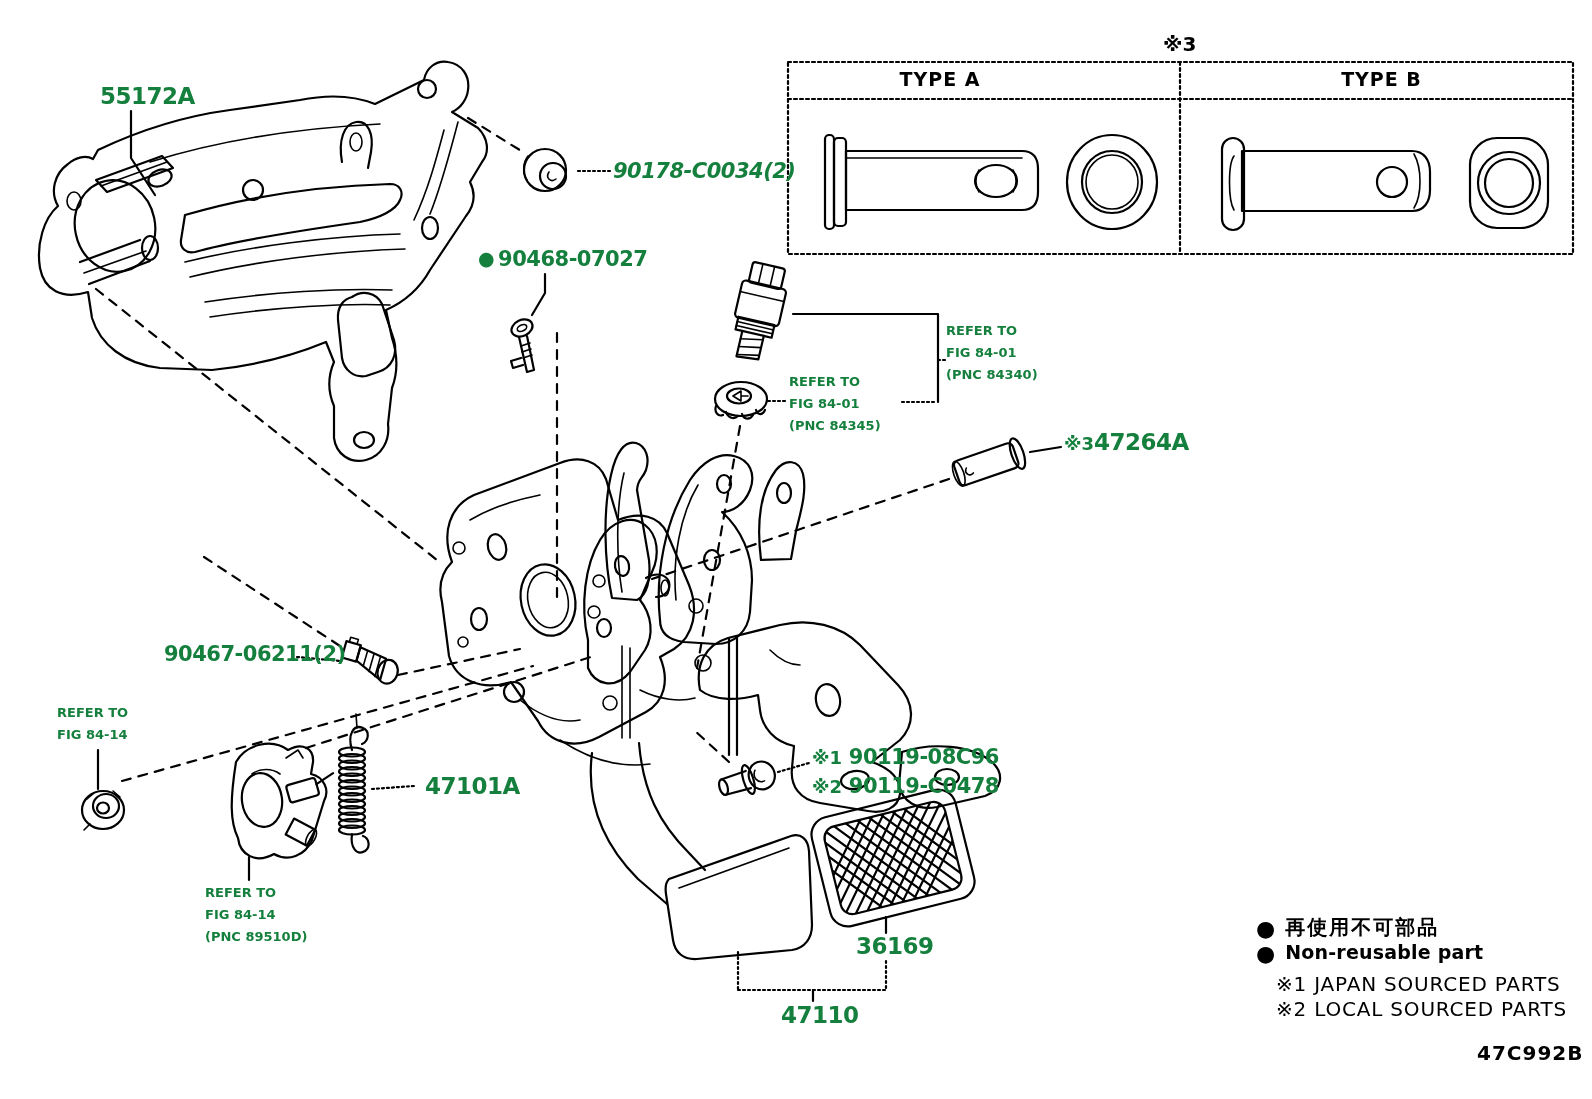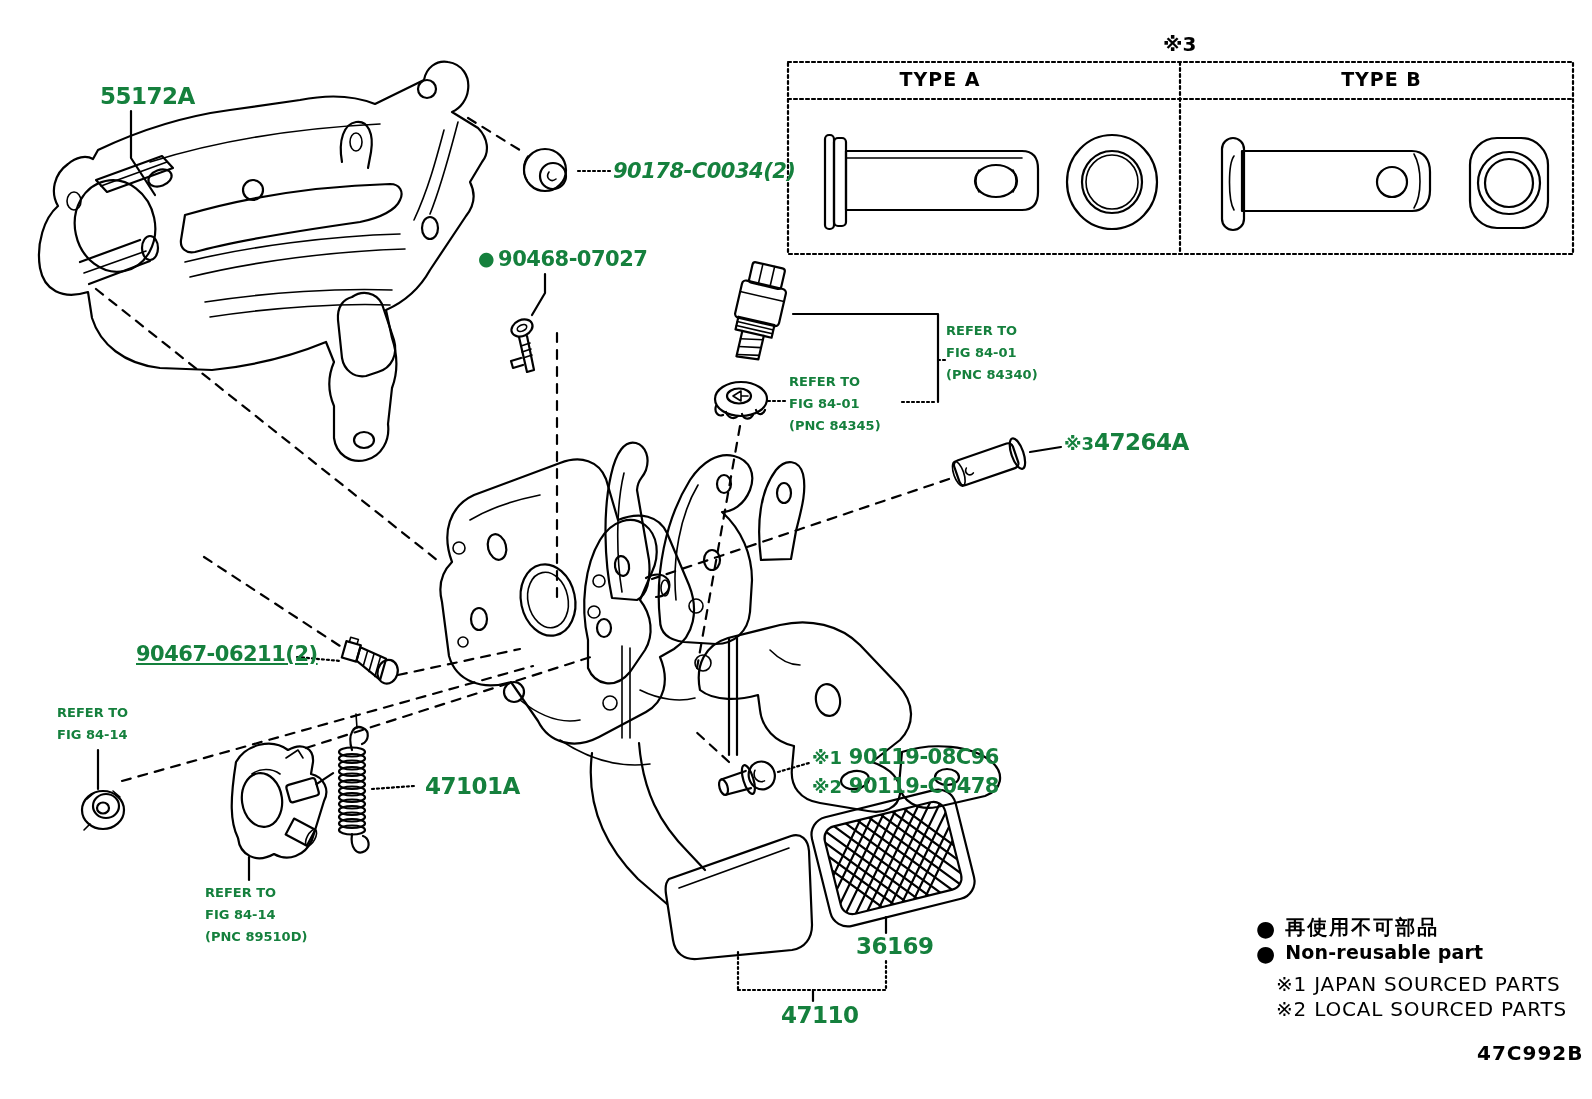--- a/index.html
+++ b/index.html
@@ -327,21 +327,21 @@
   </div>
 
   <div class="lbl refer" style="left:789px;top:371px;">
     <div>REFER TO</div>
     <div>FIG 84-01</div>
     <div>(PNC 84345)</div>
   </div>
 
   <div class="lbl" style="left:1064px;top:430px;"><span class="prefix">※3</span><span class="big">47264A</span></div>
 
-  <div class="lbl" style="left:136px;top:643px;text-decoration:underline;">90467-06211(2)</div>
+  <div class="lbl" style="left:164px;top:643px;">90467-06211(2)</div>
 
   <div class="lbl refer" style="left:57px;top:702px;">
     <div>REFER TO</div>
     <div>FIG 84-14</div>
   </div>
 
   <div class="lbl big" style="left:417px;top:774px;margin-left:8px;">47101A</div>
 
   <div class="lbl refer" style="left:205px;top:882px;">
     <div>REFER TO</div>

